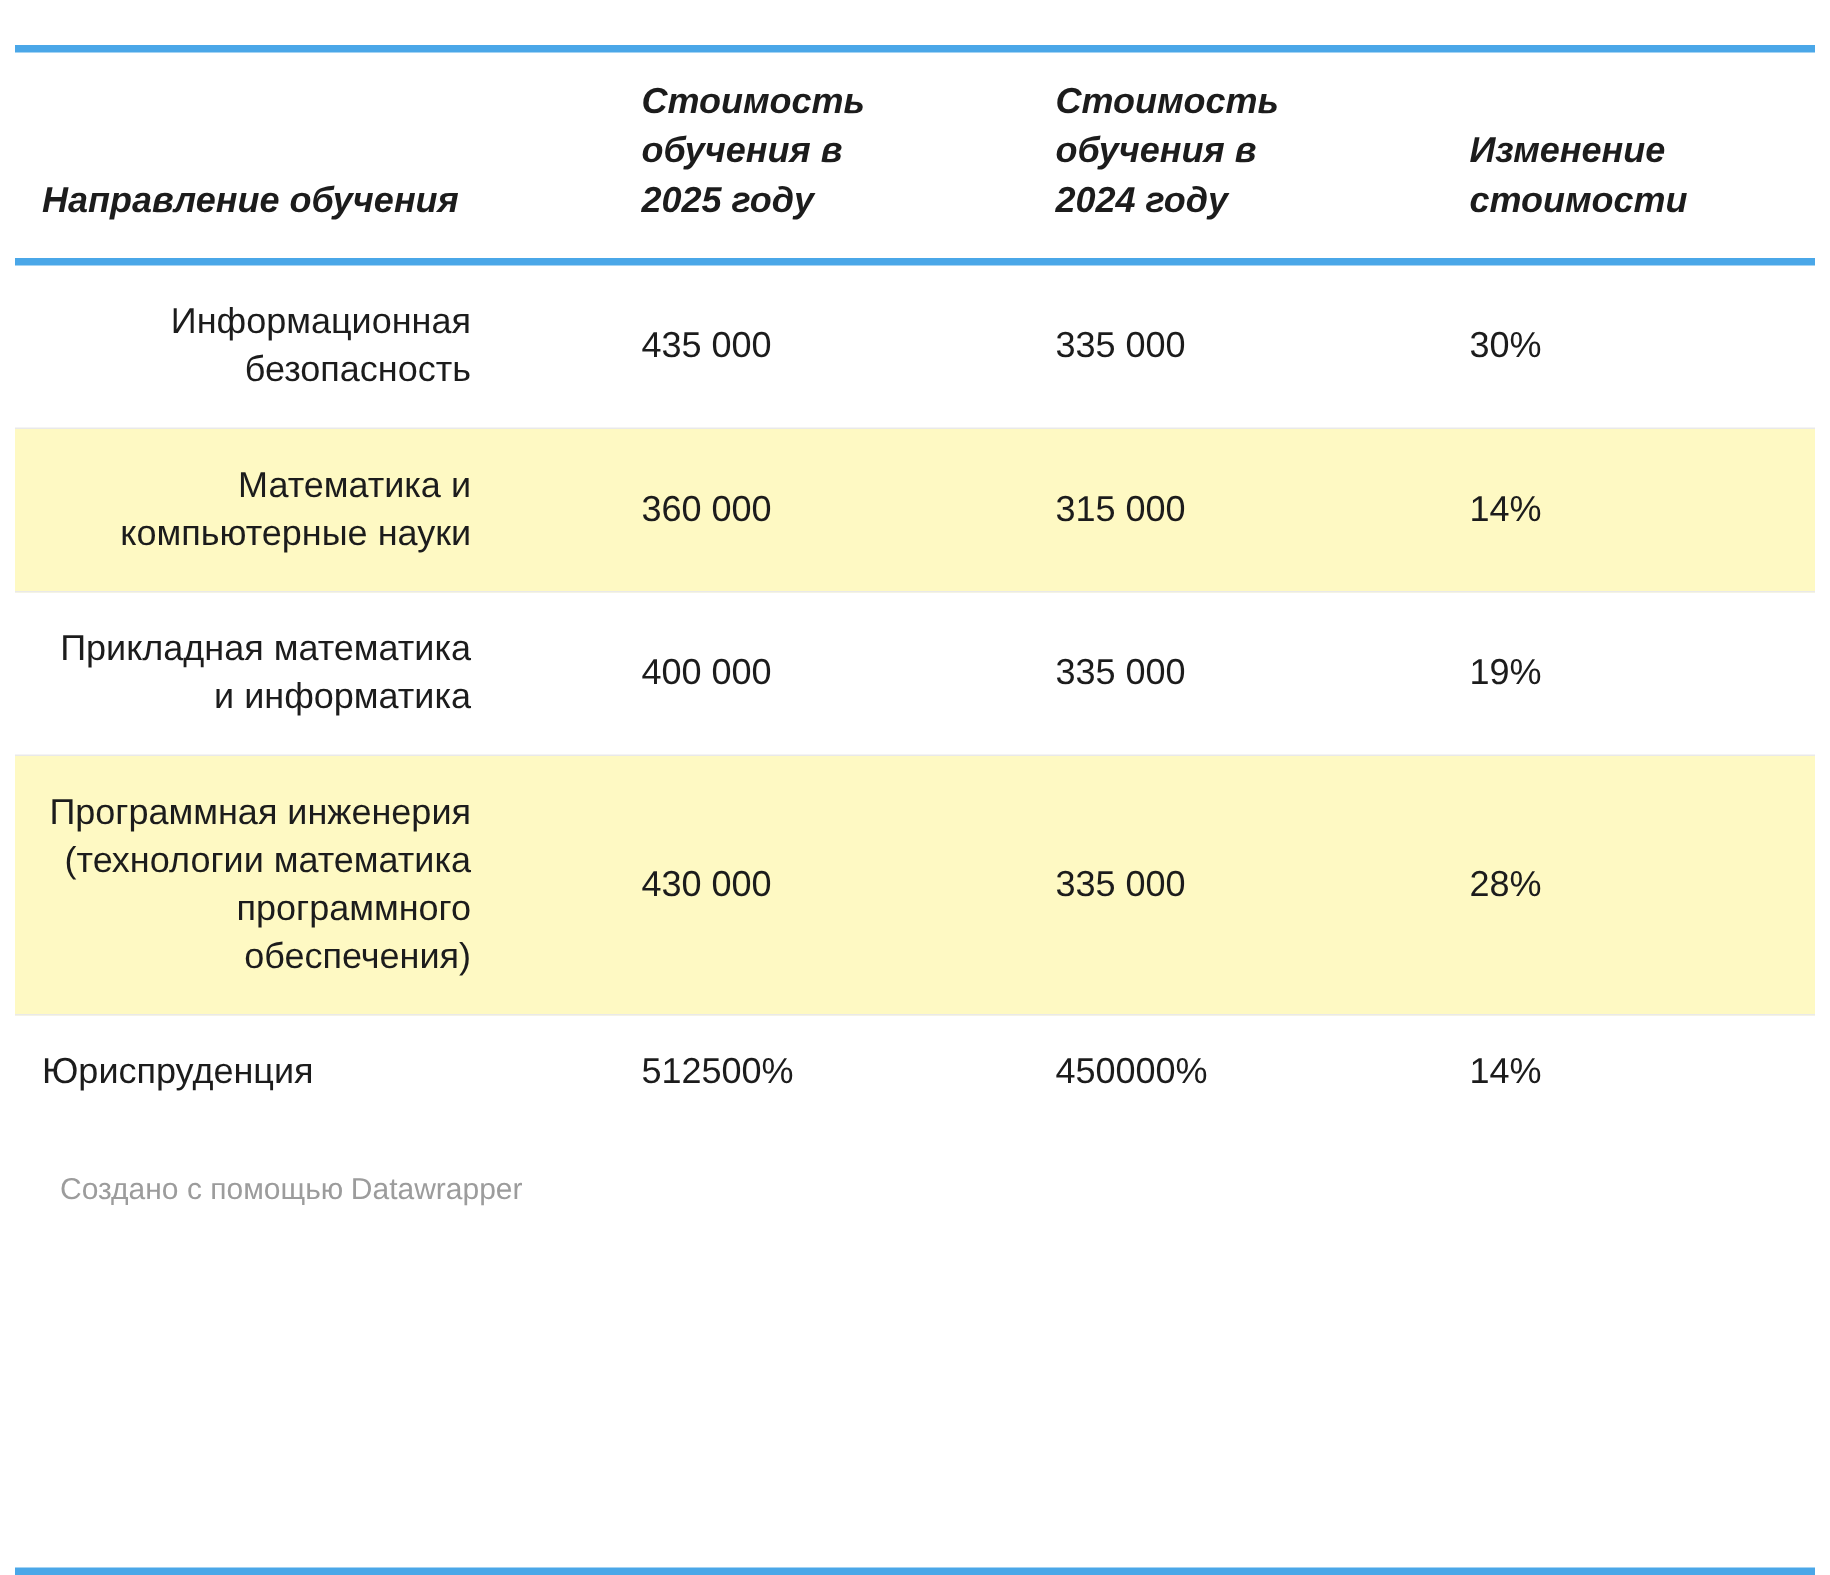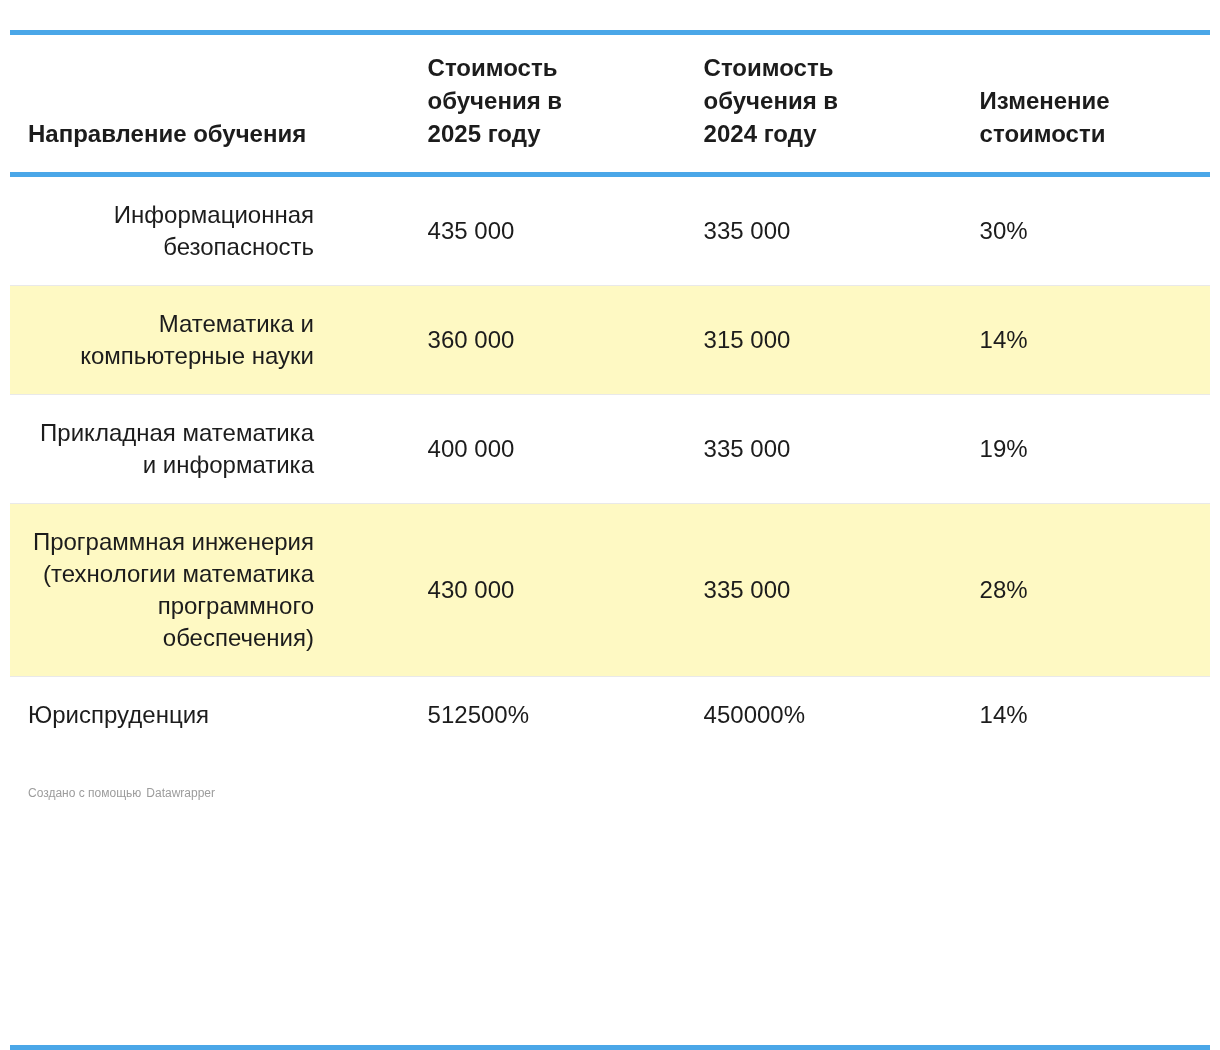--- a/index.html
+++ b/index.html
@@ -26,36 +26,37 @@
     font-size: 24px;
   }
   thead th {
     border-bottom: 5px solid #4aa7e8;
     font-weight: 700;
     text-align: left;
     vertical-align: bottom;
     padding: 16px 10px 22px 18px;
     line-height: 33px;
     color: #1c1c1c;
+    font-style: italic;
   }
   thead th .th-inner { display: inline-block; }
   thead th:not(:first-child) .th-inner { max-width: 158px; }
   tbody td {
     padding: 22px 10px 22px 18px;
     line-height: 32px;
     vertical-align: middle;
     text-align: left;
   }
   tbody tr { border-top: 1px solid #e9e9e9; }
   tbody tr:first-child { border-top: none; }
   tbody tr.alt { background: #fef9c3; }
   tbody td:first-child .cell-inner { display: inline-block; max-width: 286px; text-align: right; }
   .footer {
-    margin: 28px 0 0 18px;
-    font-size: 12px;
+    margin: 28px 0 0 30px;
+    font-size: 20px;
     line-height: 24px;
     color: #9c9c9c;
   }
   .footer a {
     color: #9c9c9c;
     text-decoration: none;
     margin-left: 5px;
     cursor: pointer;
   }
   .bottom-rule {

